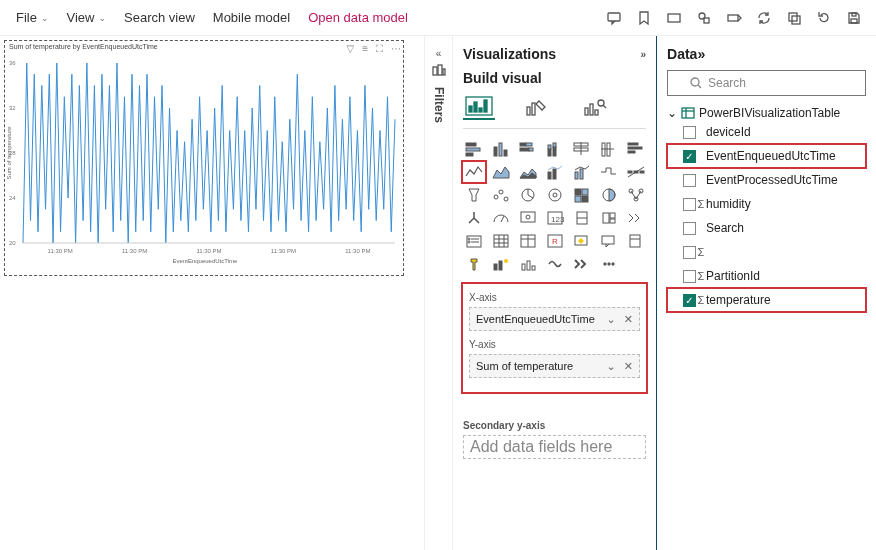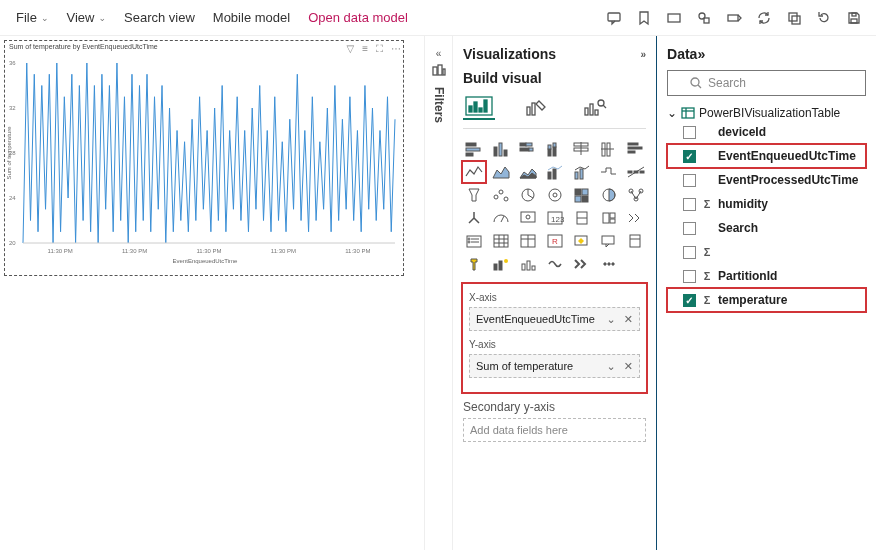--- a/index.html
+++ b/index.html
@@ -31,28 +31,28 @@
   .tabicon { width: 32px; height: 26px; display: flex; align-items: center; justify-content: center; }
   .tabicon.active { border-bottom: 2px solid #117865; }
   .gallery { display: grid; grid-template-columns: repeat(7, 22px); gap: 3px 5px; margin-top: 10px; }
   .gal { width: 22px; height: 20px; display: flex; align-items: center; justify-content: center; color: #555; }
   .gal svg { stroke: #555; }
   .gal.sel { outline: 2px solid #d13438; outline-offset: 0; }
   .wells { margin-top: 10px; outline: 2px solid #d13438; padding: 6px; }
   .well-lbl { font-size: 10px; color: #555; margin-top: 2px; margin-bottom: 4px; }
   .well { border: 1px dashed #bbb; background: #f5f5f5; height: 24px; display: flex; align-items: center; justify-content: space-between; padding: 0 6px; font-size: 11px; margin-bottom: 8px; }
   .well .wr { display: flex; gap: 8px; color: #666; }
-  .sec-lbl { font-size: 12px; color: #555; margin-top: 8px; }
-  .sec-well { border: 1px dashed #bbb; height: 24px; display: flex; align-items: center; padding: 0 6px; font-size: 11px; color: #888; margin-top: 4px; }
+  .sec-lbl { font-size: 10px; color: #555; margin-top: 28px; font-weight: bold; }
+  .sec-well { border: 1px dashed #bbb; height: 24px; display: flex; align-items: center; padding: 0 6px; font-size: 16px; color: #888; margin-top: 4px; }
 
   .data-panel { width: 220px; border-left: 1px solid #0c4a6e; padding: 10px 10px; }
   .search { border: 1px solid #777; height: 26px; display: flex; align-items: center; padding: 0 22px; gap: 6px; margin-top: 8px; color: #888; }
   .tree { margin-top: 10px; font-size: 12px; }
   .tree-head { display: flex; align-items: center; gap: 4px; }
-  .field { display: flex; align-items: center; height: 24px; padding-left: 16px; gap: 6px; font-weight: bold; }
+  .field { display: flex; align-items: center; height: 24px; padding-left: 16px; gap: 0; }
   .cb { width: 13px; height: 13px; border: 1px solid #888; display: inline-flex; align-items: center; justify-content: center; font-size: 10px; color: #fff; }
   .cb.on { background: #117865; border-color: #117865; }
   .sigma { font-size: 11px; color: #555; width: 10px; text-align: center; }
   .fname { flex: 1; }
   .hl { outline: 2px solid #d13438; outline-offset: -1px; }
 </style>
 </head>
 <body>
 
 <div class="toolbar">

